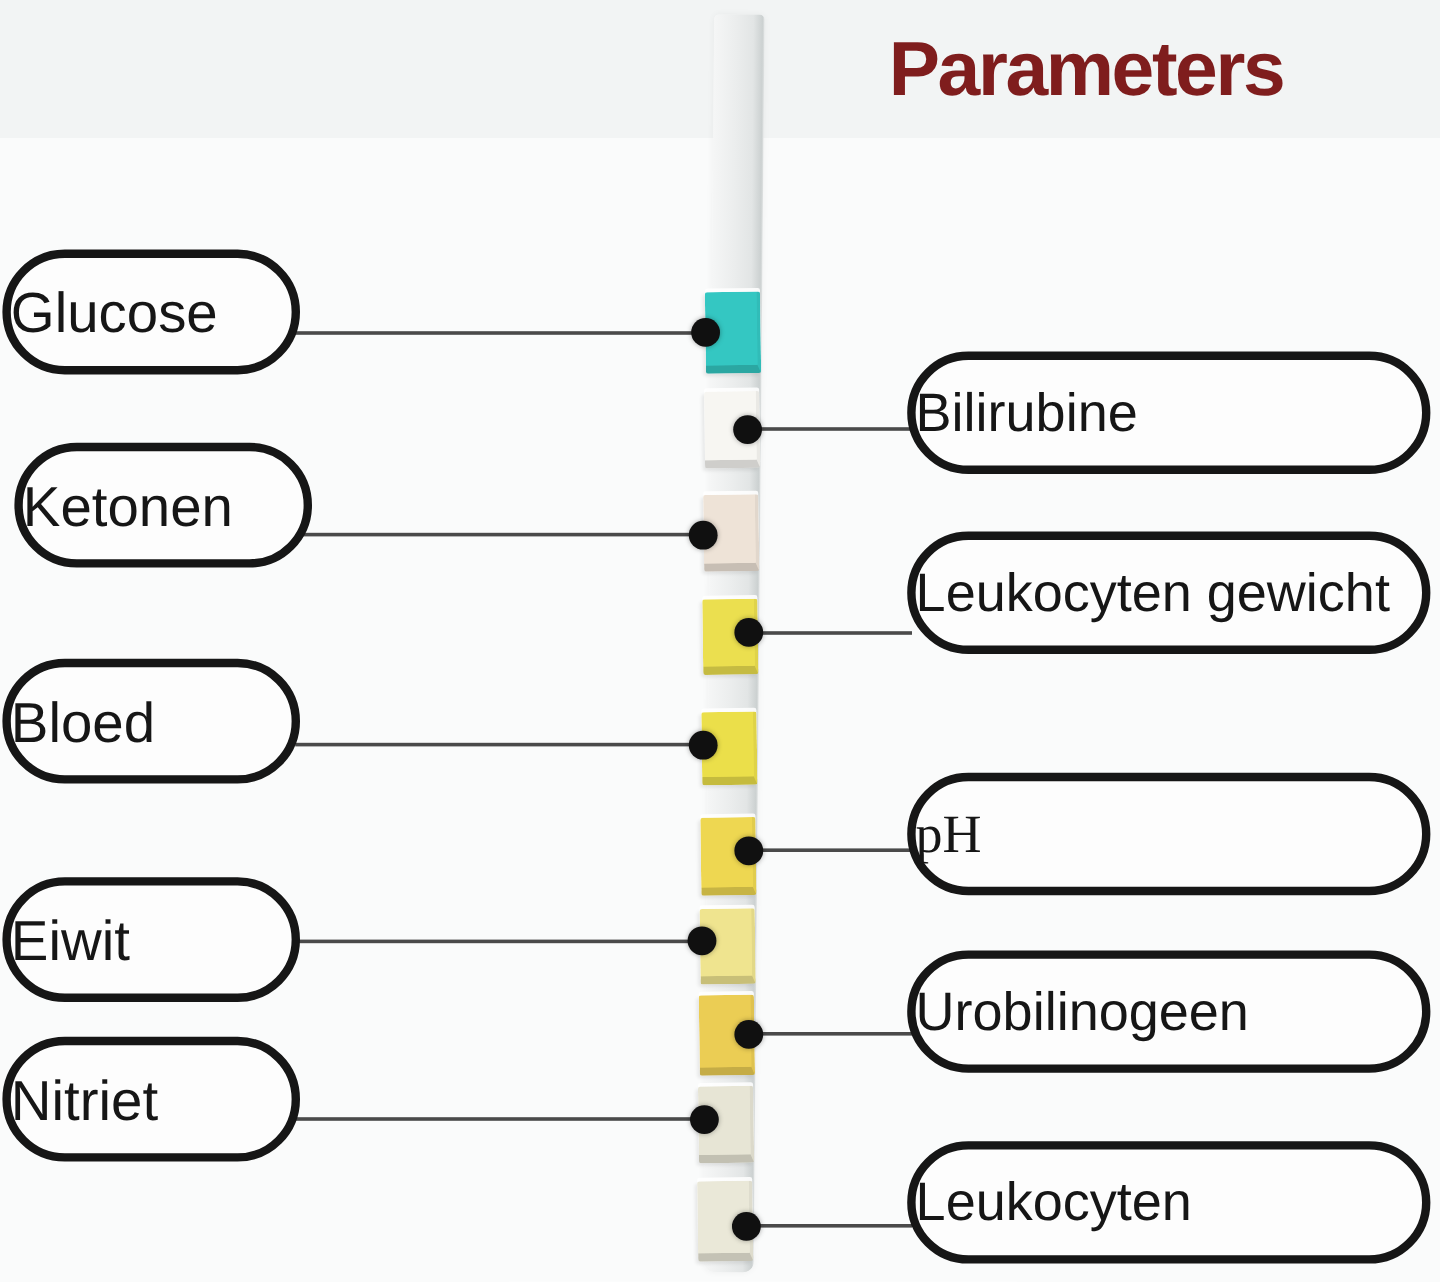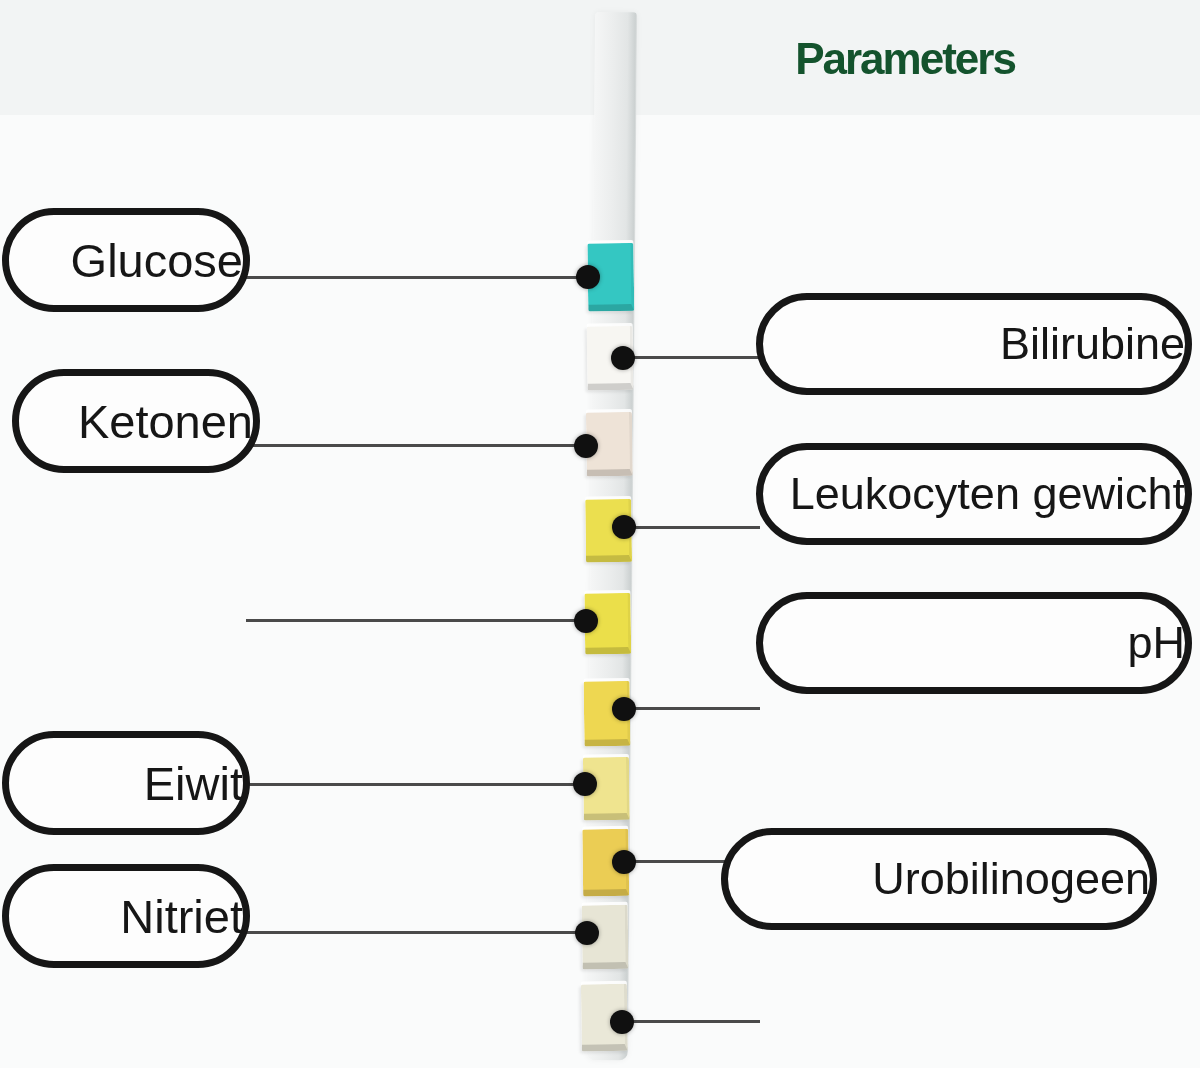--- a/index.html
+++ b/index.html
@@ -13,24 +13,24 @@
   }
   .top-band{
     position:absolute;left:0;top:0;width:1200px;height:115px;
     background:#f2f4f4;
   }
   .under-band{
     position:absolute;left:0;top:115px;width:1200px;height:953px;
     background:#fafbfb;
   }
   .title{
-    position:absolute;left:700px;top:35px;width:410px;
+    position:absolute;left:700px;top:22px;width:410px;
     text-align:center;
-    font-size:44px;font-weight:700;letter-spacing:-2px;
-    color:#14532d;line-height:1.1;
+    font-size:64px;font-weight:700;letter-spacing:-2px;
+    color:#7f1d1d;line-height:1.1;
   }
   
   .strip{
     position:absolute;left:586px;top:12px;width:42px;height:1048px;
     background:linear-gradient(to right,#f5f6f6 0%,#ebeded 45%,#e2e5e5 78%,#ccd1d1 96%,#dfe2e2 100%);
     border-radius:4px 4px 9px 9px;
     transform:rotate(0.5deg);
     transform-origin:bottom left;
     box-shadow:0 0 6px rgba(0,0,0,0.05);
   }
@@ -41,21 +41,21 @@
     border-radius:2px;
     transform:rotate(-1.3deg);
     box-shadow:0 -3px 0 rgba(255,255,255,0.85), -2px 2px 3px rgba(0,0,0,0.08);
   }
   
   .pill{
     position:absolute;
     background:#fdfdfd;
     border:7px solid #161616;
     border-radius:60px;
-    display:flex;align-items:center;justify-content:flex-end;
+    display:flex;align-items:center;justify-content:flex-start;
     color:#161616;
   }
   .pill-left{width:248px;height:104px;font-size:47px;}
   .pill-right{width:436px;height:102px;font-size:45px;}
   
   .connector{position:absolute;height:3px;background:#4a4a4a;}
   .dot{position:absolute;width:24px;height:24px;border-radius:50%;background:#101010;box-shadow:0 0 4px rgba(0,0,0,0.35);}
 </style>
 </head>
 <body>
@@ -102,33 +102,39 @@
   <div class="dot" style="left:612px;top:697px;"></div>
   <div class="dot" style="left:612px;top:850px;"></div>
   <div class="dot" style="left:610px;top:1010px;"></div>
 
   <div class="pill pill-left" style="left:2px;top:208px;">
     <span>Glucose</span>
   </div>
   <div class="pill pill-left" style="left:12px;top:369px;">
     <span>Ketonen</span>
   </div>
+  <div class="pill pill-left" style="left:2px;top:549px;">
+    <span>Bloed</span>
+  </div>
   <div class="pill pill-left" style="left:2px;top:715px;margin-top:16px;">
     <span>Eiwit</span>
   </div>
   <div class="pill pill-right" style="left:756px;top:293px;">
     <span>Bilirubine</span>
   </div>
 
   <div class="pill pill-left" style="left:2px;top:864px;">
     <span>Nitriet</span>
   </div>
   <div class="pill pill-right" style="left:756px;top:443px;">
     <span>Leukocyten gewicht</span>
   </div>
-  <div class="pill pill-right" style="left:756px;top:592px;">
+  <div class="pill pill-right" style="left:756px;top:644px;font-family:Liberation Serif, serif;">
     <span>pH</span>
   </div>
-  <div class="pill pill-right" style="left:721px;top:792px;margin-top:36px;">
+  <div class="pill pill-right" style="left:756px;top:792px;">
     <span>Urobilinogeen</span>
+  </div>
+  <div class="pill pill-right" style="left:756px;top:951px;">
+    <span>Leukocyten</span>
   </div>
 
 </div>
 
 </body></html>

